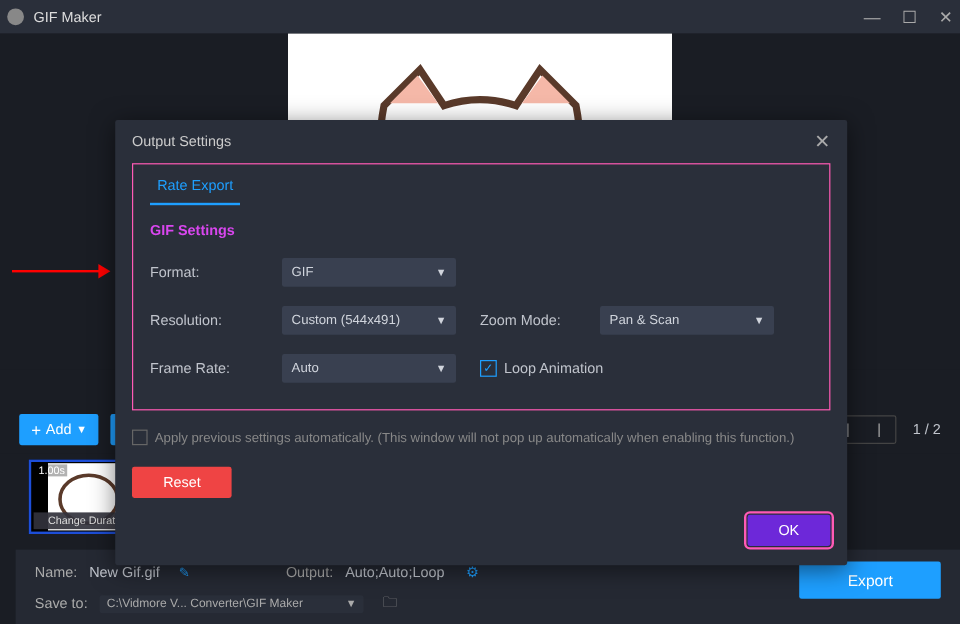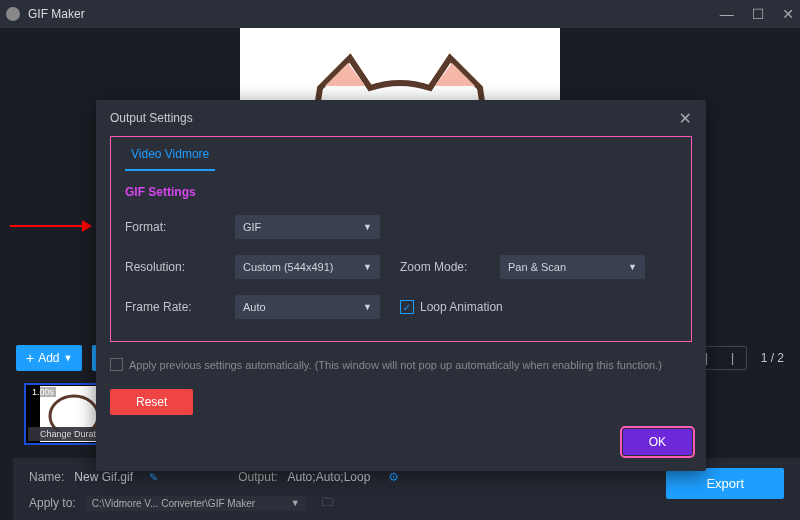--- a/index.html
+++ b/index.html
@@ -143,38 +143,38 @@
   <div class="bottom-row">
     <span class="lbl">Name:</span>
     <span>New Gif.gif</span>
     <span class="pencil">✎</span>
     <span style="width:60px"></span>
     <span class="lbl">Output:</span>
     <span>Auto;Auto;Loop</span>
     <span class="gear">⚙</span>
   </div>
   <div class="bottom-row">
-    <span class="lbl">Apply to:</span>
+    <span class="lbl">Save to:</span>
     <div class="path-select">
       <span>C:\Vidmore V... Converter\GIF Maker</span>
       <span class="caret">▼</span>
     </div>
     <span class="folder-icon">🗀</span>
   </div>
   <button class="export-btn">Export</button>
 </div>
 
 <div class="dialog">
   <div class="dialog-header">
     <span class="dialog-title">Output Settings</span>
     <span class="close">✕</span>
   </div>
   <div class="pink-box">
     <div class="tab-bar">
-      <div class="tab">Video Vidmore</div>
+      <div class="tab">Rate Export</div>
     </div>
     <div class="section-title">GIF Settings</div>
     <div class="form-row">
       <span class="label">Format:</span>
       <div class="select">
           <span>GIF</span>
           <span class="caret">▼</span>
         </div>
     </div>
     <div class="form-row">

